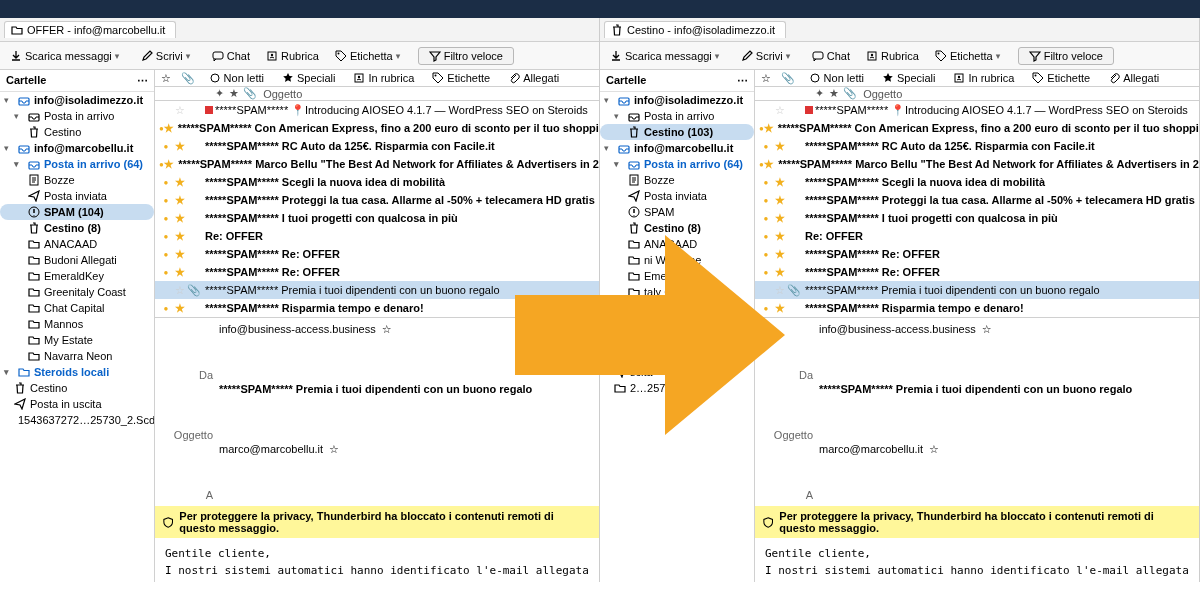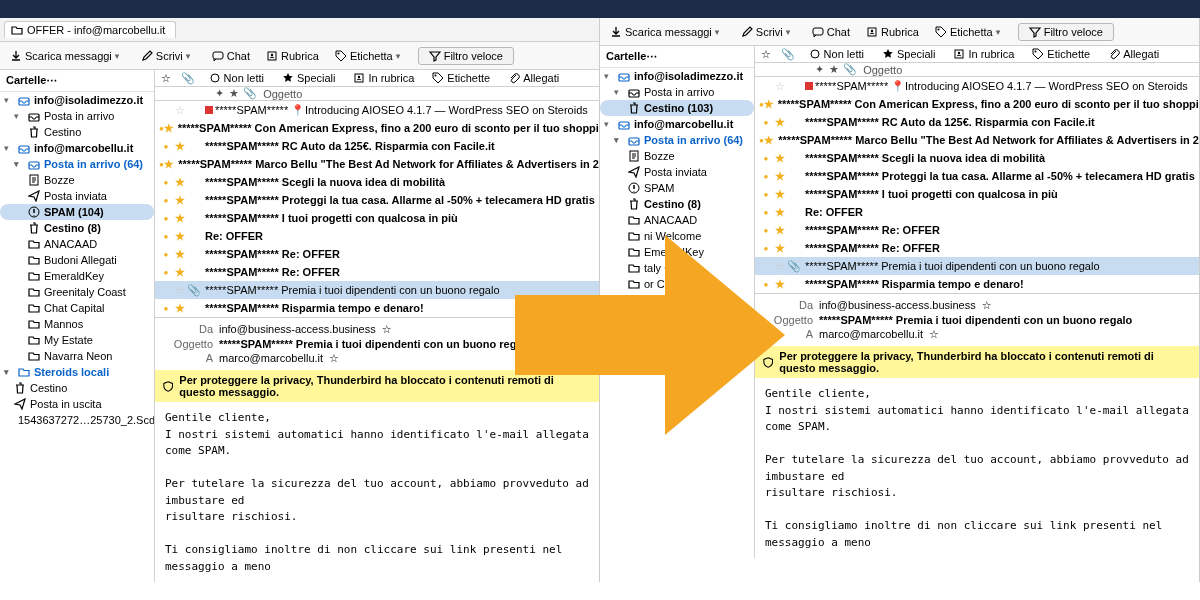--- a/index.html
+++ b/index.html
@@ -10,21 +10,21 @@
 
   .tabstrip { height: 24px; display: flex; align-items: center; padding-left: 4px; background: #f3f3f3; border-bottom: 1px solid #d0d0d0; }
   .apptab { background: #fff; border: 1px solid #ccc; border-bottom: none; padding: 2px 10px 2px 6px; font-size: 11px; display: flex; align-items: center; gap: 4px; border-radius: 3px 3px 0 0; }
 
   .toolbar { height: 28px; display: flex; align-items: center; padding: 0 6px; gap: 8px; border-bottom: 1px solid #d0d0d0; background: #f8f8f8; font-size: 11px; }
   .tbtn { display: flex; align-items: center; gap: 3px; padding: 2px 4px; cursor: pointer; }
   .tbtn.pill { border: 1px solid #b8b8b8; border-radius: 3px; padding: 2px 10px; background: #f3f3f3; }
 
   .body { display: flex; height: 512px; }
   .sidebar { width: 155px; border-right: 1px solid #d0d0d0; overflow: hidden; font-size: 11px; }
-  .sb-header { font-weight: bold; padding: 4px 6px; border-bottom: 1px solid #e0e0e0; display:flex; justify-content:flex-start; }
+  .sb-header { font-weight: bold; padding: 4px 6px; border-bottom: 1px solid #e0e0e0; display:flex; justify-content:space-between; }
   .sb-item { display: flex; align-items: center; gap: 4px; padding: 2px 4px; cursor: pointer; white-space: nowrap; }
   .sb-item.selected { background: #c7dcf0; border-radius: 8px; }
   .sb-item.accent { color: #0a63c9; font-weight: bold; }
   .indent1 { padding-left: 14px; }
   .indent2 { padding-left: 28px; }
   .chev { width: 10px; display: inline-block; color: #666; font-size: 9px; }
 
   .main { flex: 1; display: flex; flex-direction: column; overflow: hidden; }
   .filterbar { height: 24px; display: flex; align-items: center; gap: 10px; padding: 0 6px; border-bottom: 1px solid #d0d0d0; font-size: 11px; }
   .colhead { height: 20px; display: flex; align-items: center; padding-left: 60px; border-bottom: 1px solid #d0d0d0; color: #555; font-size: 11px; }
@@ -35,21 +35,21 @@
   .msgrow .star { width: 14px; color: #f2b01e; text-align:center; }
   .msgrow .star.off { color: #ccc; }
   .msgrow .dot { width: 14px; color: #f2b01e; text-align:center; font-size: 8px; }
   .msgrow .clip { width: 14px; color: #666; text-align:center; }
   .msgrow .subj { padding-left: 4px; }
   .red-tag { display:inline-block; width:8px; height:8px; background:#d33; margin-right:2px; }
 
   .preview { border-top: 1px solid #d0d0d0; font-size: 11px; }
   .pv-head { padding: 4px 8px; }
   .pv-head .row { display:flex; gap:6px; padding: 1px 0; }
-  .pv-head .lbl { color:#666; width: 50px; text-align:right; }
+  .pv-head .lbl { color:#666; width: 50px; text-align:right;margin-top:46px; }
   .pv-warn { background: #fff79a; padding: 4px 8px; display:flex; align-items:center; gap:6px;font-weight:bold; }
   .pv-body { padding: 8px 10px; font-family: Consolas, monospace; font-size: 11px; line-height: 1.5; white-space: pre-line; }
 
   
   .ic { width:12px; height:12px; display:inline-block; }
   svg { display:block; }
   .blue { color:#0a63c9; }
 
   
   .arrow { position:absolute; left:495px; top:215px; z-index:50; pointer-events:none; }
@@ -449,20 +449,28 @@
 mittente un nuovo invio.
 
 Per impostare regole relative alla White List dovrai:
 -        Accedere alla Webmail</div>
         </div>
       </div>
     </div>
   </div>
 
   <div class="pane">
+    <div class="tabstrip">
+      <div class="apptab">
+        <svg class="ic" viewBox="0 0 12 12">
+            <use href="#i-trash"></use>
+          </svg>
+        <span>Cestino - info@isoladimezzo.it</span>
+      </div>
+    </div>
     <div class="toolbar">
       <div class="tbtn">
           <svg class="ic" viewBox="0 0 12 12">
             <use href="#i-download"></use>
           </svg>
           <span>Scarica messaggi</span>
           <span class="chev">▾</span>
         </div>
       <div class="tbtn">
           <svg class="ic" viewBox="0 0 12 12">

